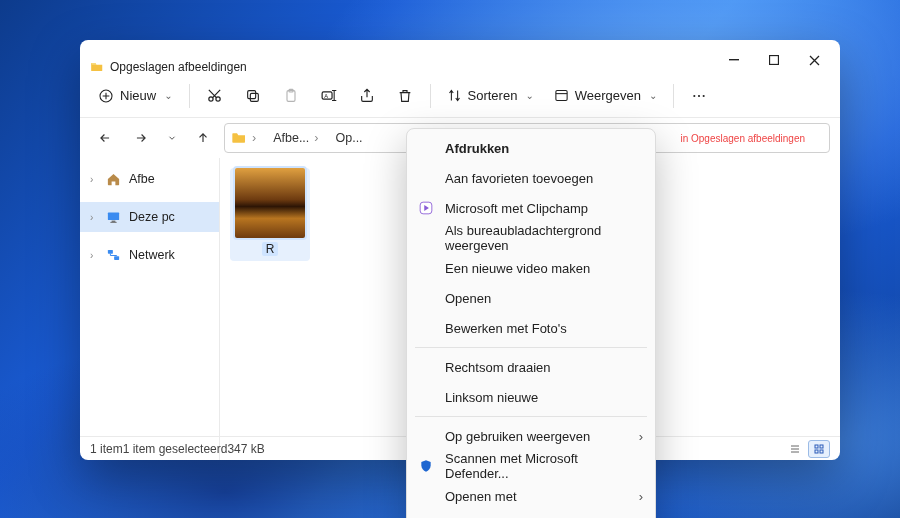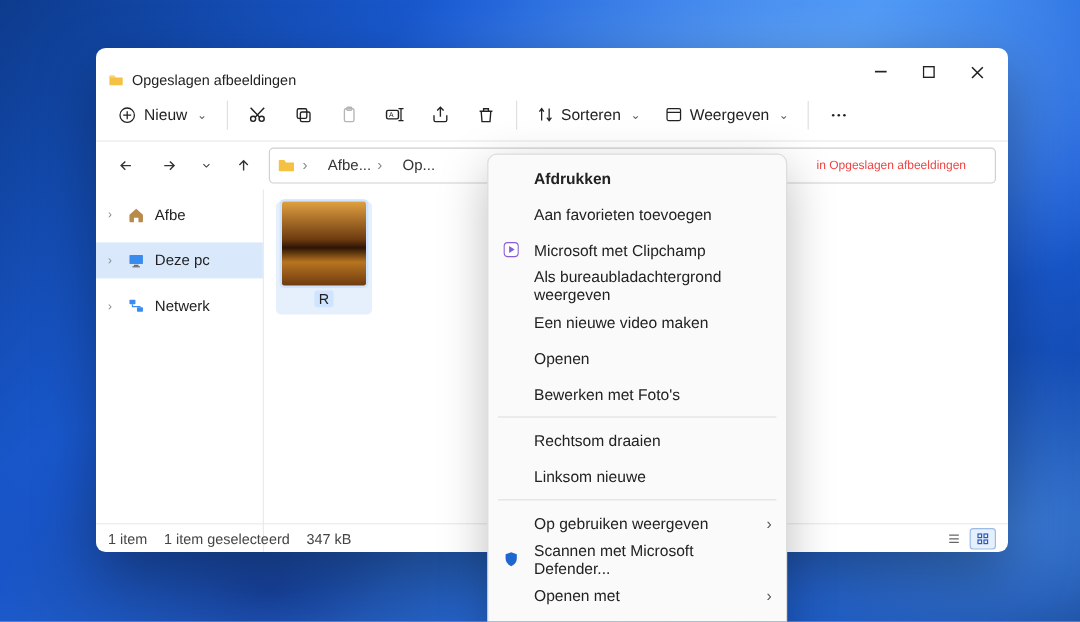--- a/index.html
+++ b/index.html
@@ -36,21 +36,21 @@
 .sidebar { width:140px; border-right:1px solid #eaeaea; padding-top:6px; }
 .srow { height:30px; display:flex; align-items:center; padding-left:10px; gap:8px; font-size:12.5px; color:#222; cursor:pointer;}
 .srow.sel { background:#d9e8fb; }
 .content { flex:1; position:relative; padding:10px; }
 .thumb { width:80px; position:absolute; left:10px; top:10px; text-align:center; cursor:pointer;}
 .thumb .box { width:70px; height:70px; margin:0 auto; border-radius:2px; padding:2px;
   background: linear-gradient(180deg,#e0a040 0%,#6e3b10 45%,#2d1505 55%,#b87520 72%,#6e3b10 100%);
   box-shadow:0 0 0 2px #cfe4ff; }
 .thumb.sel { background:#e6f0fd; border-radius:4px; padding-bottom:4px;}
 .thumb .label { font-size:12px; margin-top:4px; color:#222; background:#cfe4ff; padding:0 4px; border-radius:2px; display:inline-block;}
-.status { position:absolute; left:0; right:0; bottom:0; height:24px; border-top:1px solid #eaeaea; display:flex; align-items:center; font-size:12px; color:#444; padding:0 10px; gap:14px;}
+.status { position:absolute; left:0; right:0; bottom:0; height:24px; border-top:1px solid #eaeaea; display:flex; align-items:center; font-size:12px; color:#444; padding:0 10px; }
 .status .views { margin-left:auto; display:flex; gap:2px;}
 .status .vbtn { width:22px; height:18px; display:flex; align-items:center; justify-content:center; border:1px solid transparent; border-radius:3px;}
 .status .vbtn.active { border-color:#9bbbe6; background:#e6f0fd;}
 
 .ctxmenu { position:absolute; left:406px; top:128px; width:250px; background:#fafafa; border:1px solid #dcdcdc; border-radius:8px; box-shadow:0 14px 40px rgba(0,0,0,0.25); padding:4px 0; font-size:13px; color:#222;}
 .crow { height:30px; display:flex; align-items:center; padding:0 14px 0 38px; position:relative; cursor:pointer;}
 .crow.bold { font-weight:600;}
 .crow .cicon { position:absolute; left:10px; width:18px; height:18px; display:flex; align-items:center; justify-content:center;}
 .crow .sub { position:absolute; right:12px; color:#555;}
 .cdiv { height:1px; background:#e2e2e2; margin:4px 8px;}

